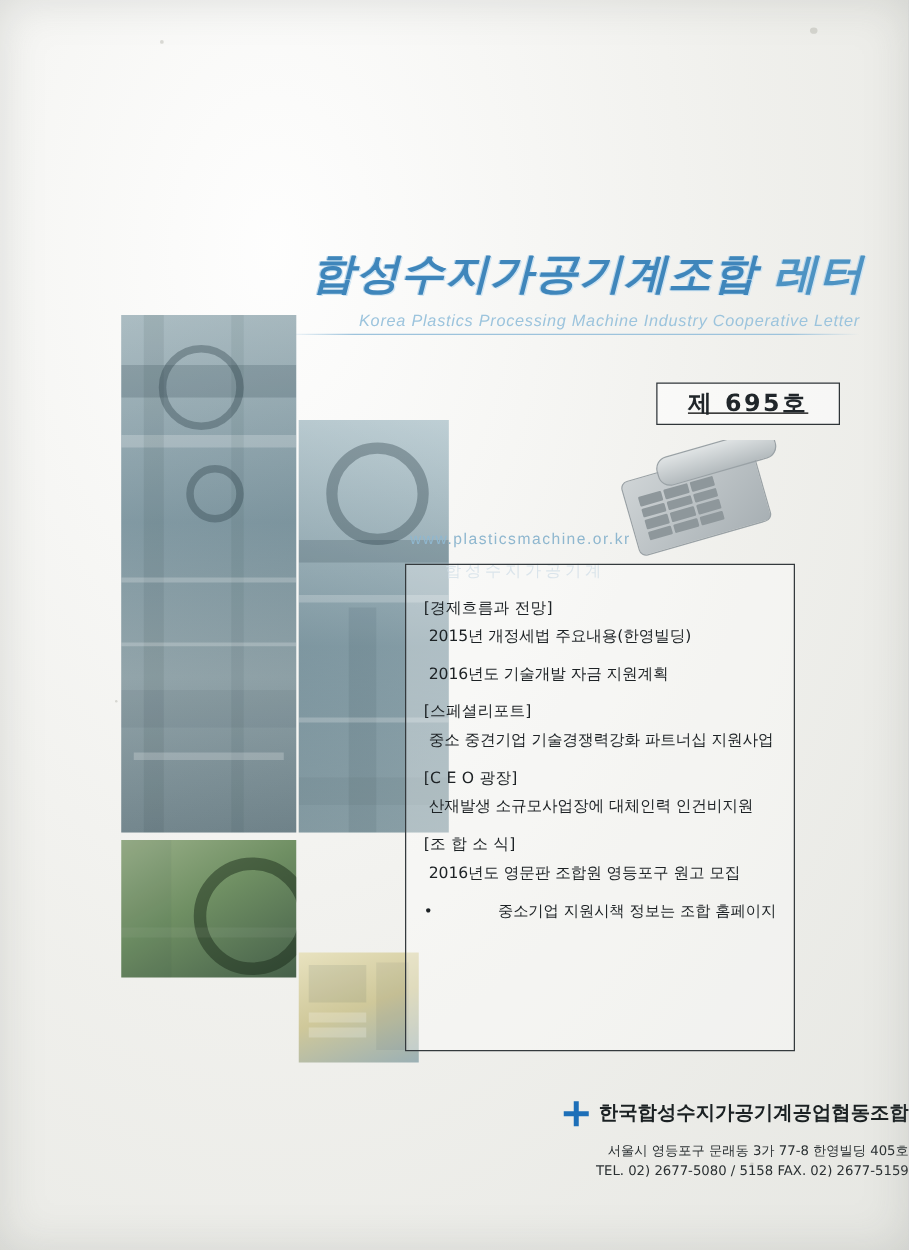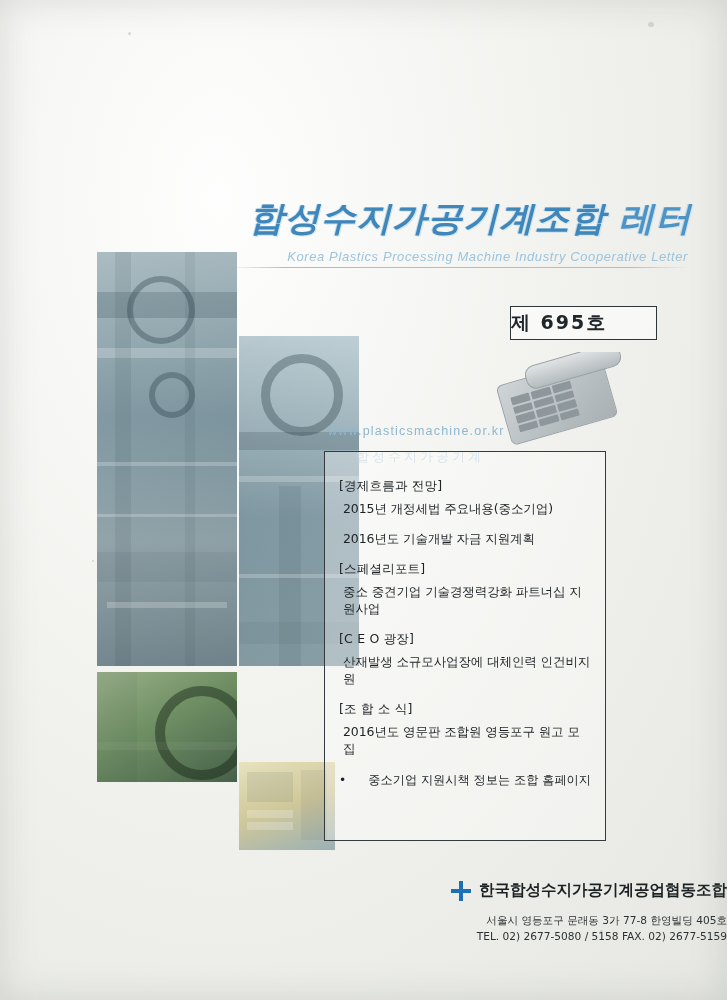--- a/index.html
+++ b/index.html
@@ -73,28 +73,30 @@
   }
   .masthead-rule {
     margin-top: 3px;
     height: 1px;
     background: linear-gradient(to right, rgba(150,190,215,0), #9dc3dc 12%, #9dc3dc 88%, rgba(150,190,215,0));
   }
 
   
   .issue-box {
     position: absolute;
-    left: 510px;
+    left: 525px;
     top: 306px;
     width: 145px;
     height: 32px;
     border: 1.6px solid #2f3538;
     background: rgba(255,255,255,0.55);
     display: flex;
     align-items: center;
+    justify-content: center;
+    text-decoration: underline;
   }
   .issue-text {
     font-family: "DejaVu Sans", sans-serif;
     font-size: 19px;
     font-weight: bold;
     color: #20262a;
     letter-spacing: 2px;
   }
 
   
@@ -214,21 +216,21 @@
     border: 1px solid #9aa2a6;
     border-radius: 10px;
     transform: rotate(-16deg);
   }
 
   
   .contents-box {
     position: absolute;
     left: 324px;
     top: 451px;
-    width: 282px;
+    width: 312px;
     height: 390px;
     border: 1.4px solid #343a3d;
     background: rgba(255,255,255,0.35);
     padding: 26px 14px 10px 14px;
     box-sizing: border-box;
   }
   .c-group {
     margin-bottom: 13px;
   }
   .c-head {
@@ -386,21 +388,21 @@
     <div class="phone-handset"></div>
   </div>
 
   <div class="photo-overlay-text">www.plasticsmachine.or.kr</div>
   <div class="ghost-text">합성수지가공기계</div>
 
   <div class="contents-box">
 
     <div class="c-group">
       <div class="c-head">[경제흐름과 전망]</div>
-      <div class="c-body">2015년 개정세법 주요내용(중소기업)</div>
+      <div class="c-body">2015년 개정세법 주요내용(한영빌딩)</div>
     </div>
 
     <div class="c-group">
       <div class="c-body">2016년도 기술개발 자금 지원계획</div>
     </div>
 
     <div class="c-group">
       <div class="c-head">[스페셜리포트]</div>
       <div class="c-body">중소 중견기업 기술경쟁력강화 파트너십 지원사업</div>
     </div>

